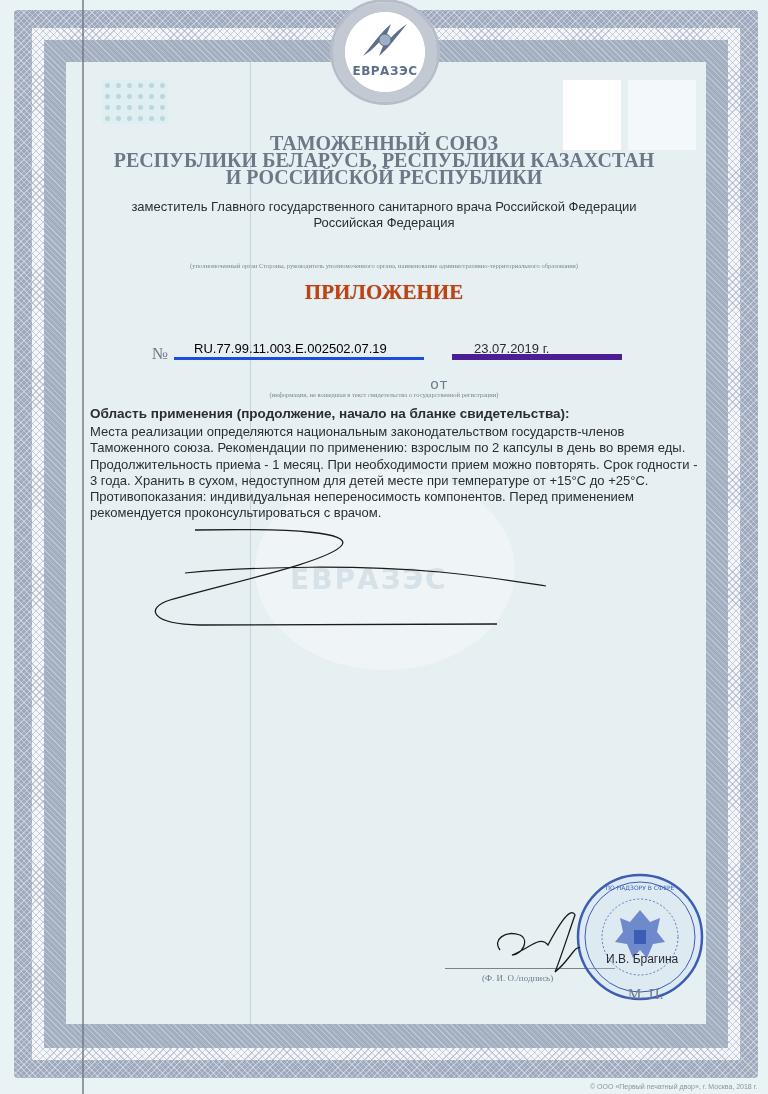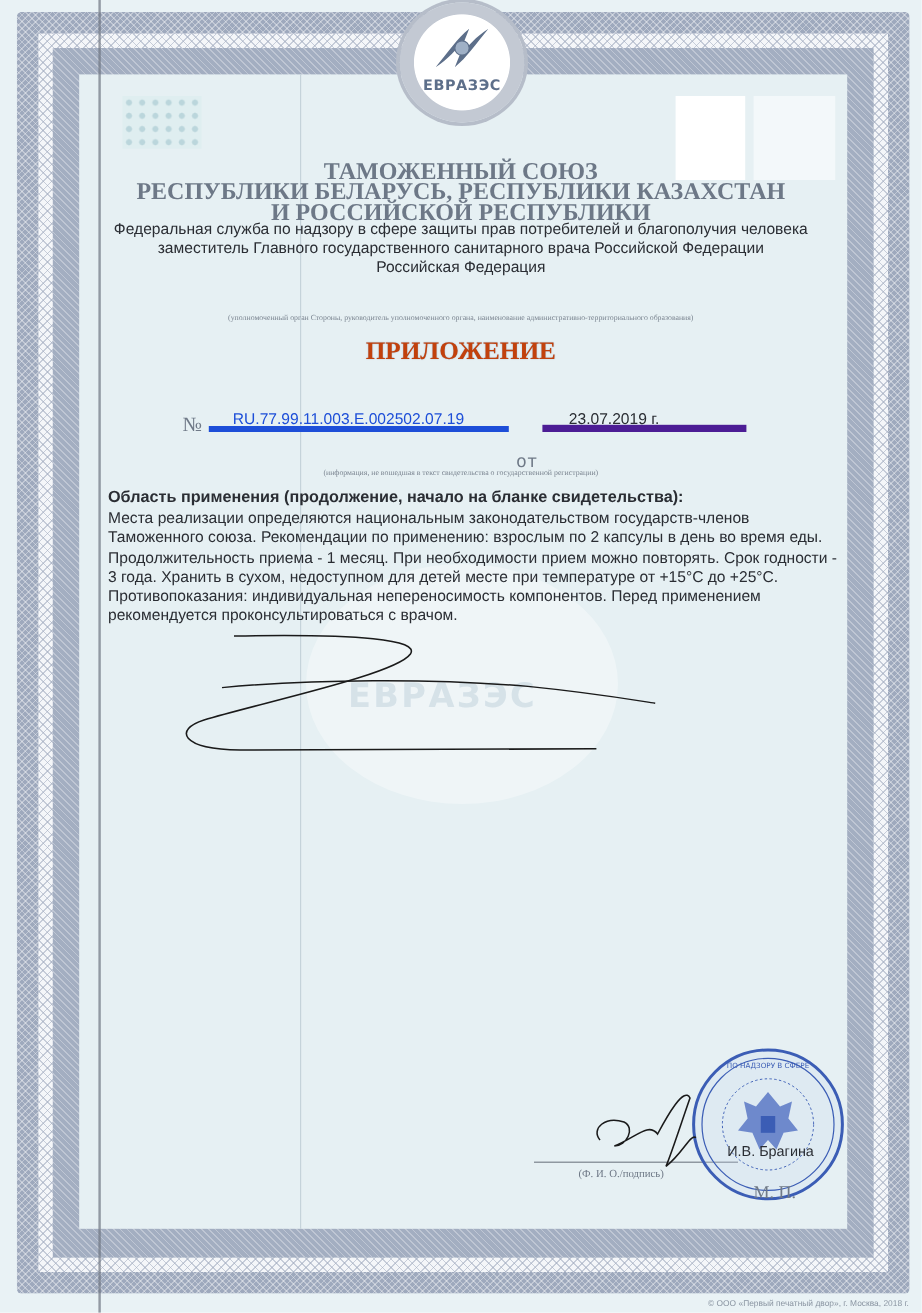--- a/index.html
+++ b/index.html
@@ -100,21 +100,21 @@
     .reg-line {
       position: absolute; left: 152px; top: 340px; width: 470px; height: 24px;
       font-family: "Liberation Sans", sans-serif;
     }
     .reg-no-label {
       position: absolute; left: 0; top: 4px; font-family: "Liberation Serif", serif;
       font-size: 17px; color: #6f7987;
     }
     .reg-no-field {
       position: absolute; left: 22px; top: 0; width: 250px; height: 20px;
-      border-bottom: 5px solid #1d4ed8; font-size: 13px; color: #1d4ed8;
+      border-bottom: 3px solid #1d4ed8; font-size: 13px; color: #000000;
       padding-left: 20px; box-sizing: border-box; line-height: 18px;
     }
     .reg-ot {
       position: absolute; left: 278px; top: 5px; font-family: Liberation Mono, monospace;
       font-size: 15px; color: #6f7987; margin-top: 32px;
     }
     .reg-date-field {
       position: absolute; left: 300px; top: 0; width: 170px; height: 20px;
       border-bottom: 6px solid #4c1d95; font-size: 13px; color: #2a2d33;
       padding-left: 22px; box-sizing: border-box; line-height: 18px;
@@ -176,21 +176,20 @@
       <path d="M2 36 C12 24 20 12 30 4 L26 14 C20 20 12 30 2 36 Z" fill="#5d6f8a"></path>
       <path d="M46 4 C36 16 28 28 18 36 L22 26 C28 20 36 10 46 4 Z" fill="#5d6f8a"></path>
       <circle cx="24" cy="20" r="6" fill="#9fb0c6" stroke="#5d6f8a" stroke-width="1"></circle>
     </svg>
     <div class="emblem-text">ЕВРАЗЭС</div>
   </div>
 
   <div class="header-serif" style="top:134px;">ТАМОЖЕННЫЙ СОЮЗ</div>
   <div class="header-serif" style="top:151px;">РЕСПУБЛИКИ БЕЛАРУСЬ, РЕСПУБЛИКИ КАЗАХСТАН</div>
   <div class="header-serif" style="top:168px;">И РОССИЙСКОЙ РЕСПУБЛИКИ</div>
-  <div class="header-sans" style="top:183px;">Федеральная служба по надзору в сфере защиты прав потребителей и благополучия человека</div>
   <div class="header-sans" style="top:215px;">Российская Федерация</div>
   <div class="header-sans" style="top:199px;">заместитель Главного государственного санитарного врача Российской Федерации</div>
   <div class="tiny-note" style="top:262px;">(уполномоченный орган Стороны, руководитель уполномоченного органа, наименование административно-территориального образования)</div>
 
   <div class="title" style="top:280px;font-size:21px;line-height:24px;">ПРИЛОЖЕНИЕ</div>
 
   <div class="reg-line">
     <span class="reg-no-label">№</span>
     <div class="reg-no-field">RU.77.99.11.003.E.002502.07.19</div>
     <span class="reg-ot">от</span>

